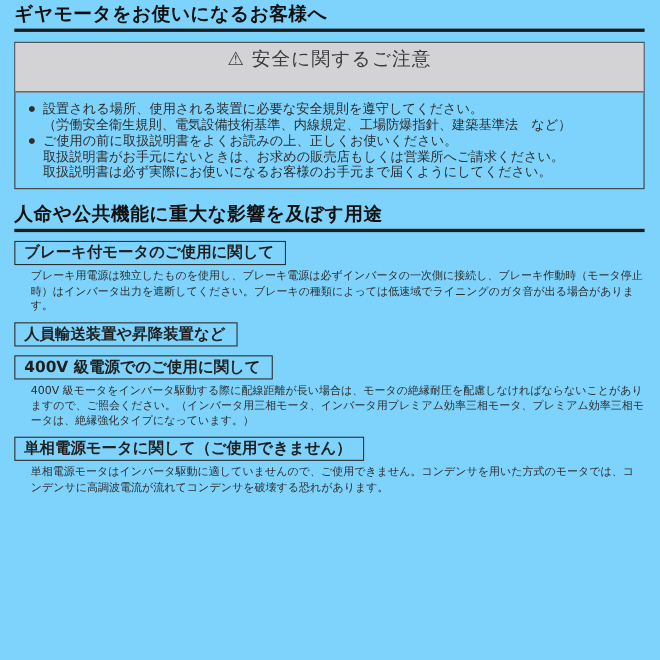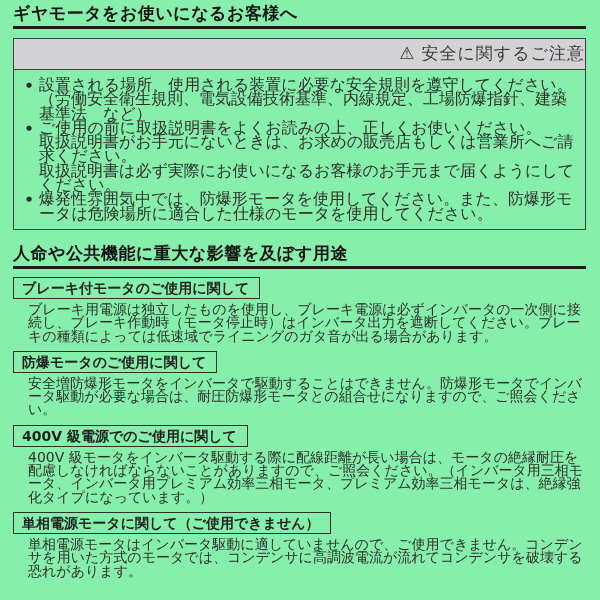--- a/index.html
+++ b/index.html
@@ -2,21 +2,21 @@
 <html lang="ja"><head>
 <meta charset="utf-8">
 <style>
   html, body { margin: 0; padding: 0; background: #ffffff; }
   body { font-family: "DejaVu Sans", sans-serif; }
   .page {
     position: relative;
     width: 600px; height: 600px;
     box-sizing: border-box;
     padding: 0 14px 0 13px;
-    background: #86efac;
+    background: #7dd3fc;
     overflow: hidden;
   }
   .section-title {
     font-size: 17px;
     font-weight: bold;
     color: #111111;
     margin: 0;
     line-height: 21px;
     letter-spacing: 0.5px;
   }
@@ -24,36 +24,36 @@
   .title2 { margin-top: 13px; }
   .rule { border-bottom: 3.5px solid #1c1c1c; margin-top: 2px; }
 
   .safety-box {
     margin-top: 9px;
     border: 1.5px solid #3e3e3e;
   }
   .safety-header {
     background: #d3d3d6;
     border-bottom: 1.5px solid #3e3e3e;
-    text-align: right;
+    text-align: center;
     font-size: 17px;
     color: #3b3b3b;
-    padding: 3px 0 4px 0;
+    padding: 3px 0 18px 0;
     letter-spacing: 1px;
   }
   .warning-icon { margin-right: 6px; font-size: 17px; }
   ul.safety-body {
     list-style: none;
     margin: 0;
     padding: 8px 10px 8px 12px;
   }
   li.bullet-item {
     position: relative;
     padding-left: 13px;
-    font-size: 16px;
+    font-size: 12px;
     line-height: 14.3px;
     color: #2e2e2e;
     white-space: pre-line;
   }
   li.bullet-item::before {
     content: "\25CF";
     position: absolute;
     left: 0; top: 0;
     font-size: 7px;
     line-height: 14.3px;
@@ -64,21 +64,21 @@
     border: 1.5px solid #2e2e2e;
     padding: 3px 10px 3px 8px;
     font-size: 14px;
     font-weight: bold;
     color: #1f1f1f;
     line-height: 14px;
     margin-top: 8px;
   }
   .sub-body {
     margin: 4px 0 0 15px;
-    font-size: 14px;
+    font-size: 10px;
     line-height: 13.3px;
     color: #2e2e2e;
   }
 </style>
 </head>
 <body>
 
 <div class="page">
 
   <h1 class="section-title title1">ギヤモータをお使いになるお客様へ</h1>
@@ -87,27 +87,26 @@
   <div class="safety-box">
     <div class="safety-header">
       <span class="warning-icon">⚠</span><span>安全に関するご注意</span>
     </div>
     <ul class="safety-body">
         <li class="bullet-item">設置される場所、使用される装置に必要な安全規則を遵守してください。
 （労働安全衛生規則、電気設備技術基準、内線規定、工場防爆指針、建築基準法　など）</li>
         <li class="bullet-item">ご使用の前に取扱説明書をよくお読みの上、正しくお使いください。
 取扱説明書がお手元にないときは、お求めの販売店もしくは営業所へご請求ください。
 取扱説明書は必ず実際にお使いになるお客様のお手元まで届くようにしてください。</li>
-        <li class="bullet-item">爆発性雰囲気中では、防爆形モータを使用してください。また、防爆形モータは危険場所に適合した仕様のモータを使用してください。</li>
       </ul>
   </div>
 
   <h1 class="section-title title2">人命や公共機能に重大な影響を及ぼす用途</h1>
   <div class="rule"></div>
 
   <div id="subsections">
       <div><div class="sub-label">ブレーキ付モータのご使用に関して</div><p class="sub-body">ブレーキ用電源は独立したものを使用し、ブレーキ電源は必ずインバータの一次側に接続し、ブレーキ作動時（モータ停止時）はインバータ出力を遮断してください。ブレーキの種類によっては低速域でライニングのガタ音が出る場合があります。</p></div>
-      <div><div class="sub-label">防爆モータのご使用に関して</div><p class="sub-body">安全増防爆形モータをインバータで駆動することはできません。防爆形モータでインバータ駆動が必要な場合は、耐圧防爆形モータとの組合せになりますので、ご照会ください。</p></div>
+      <div><div class="sub-label">人員輸送装置や昇降装置など</div></div>
       <div><div class="sub-label">400V 級電源でのご使用に関して</div><p class="sub-body">400V 級モータをインバータ駆動する際に配線距離が長い場合は、モータの絶縁耐圧を配慮しなければならないことがありますので、ご照会ください。（インバータ用三相モータ、インバータ用プレミアム効率三相モータ、プレミアム効率三相モータは、絶縁強化タイプになっています。）</p></div>
       <div><div class="sub-label">単相電源モータに関して（ご使用できません）</div><p class="sub-body">単相電源モータはインバータ駆動に適していませんので、ご使用できません。コンデンサを用いた方式のモータでは、コンデンサに高調波電流が流れてコンデンサを破壊する恐れがあります。</p></div>
     </div>
 
 </div>
 
 </body></html>

